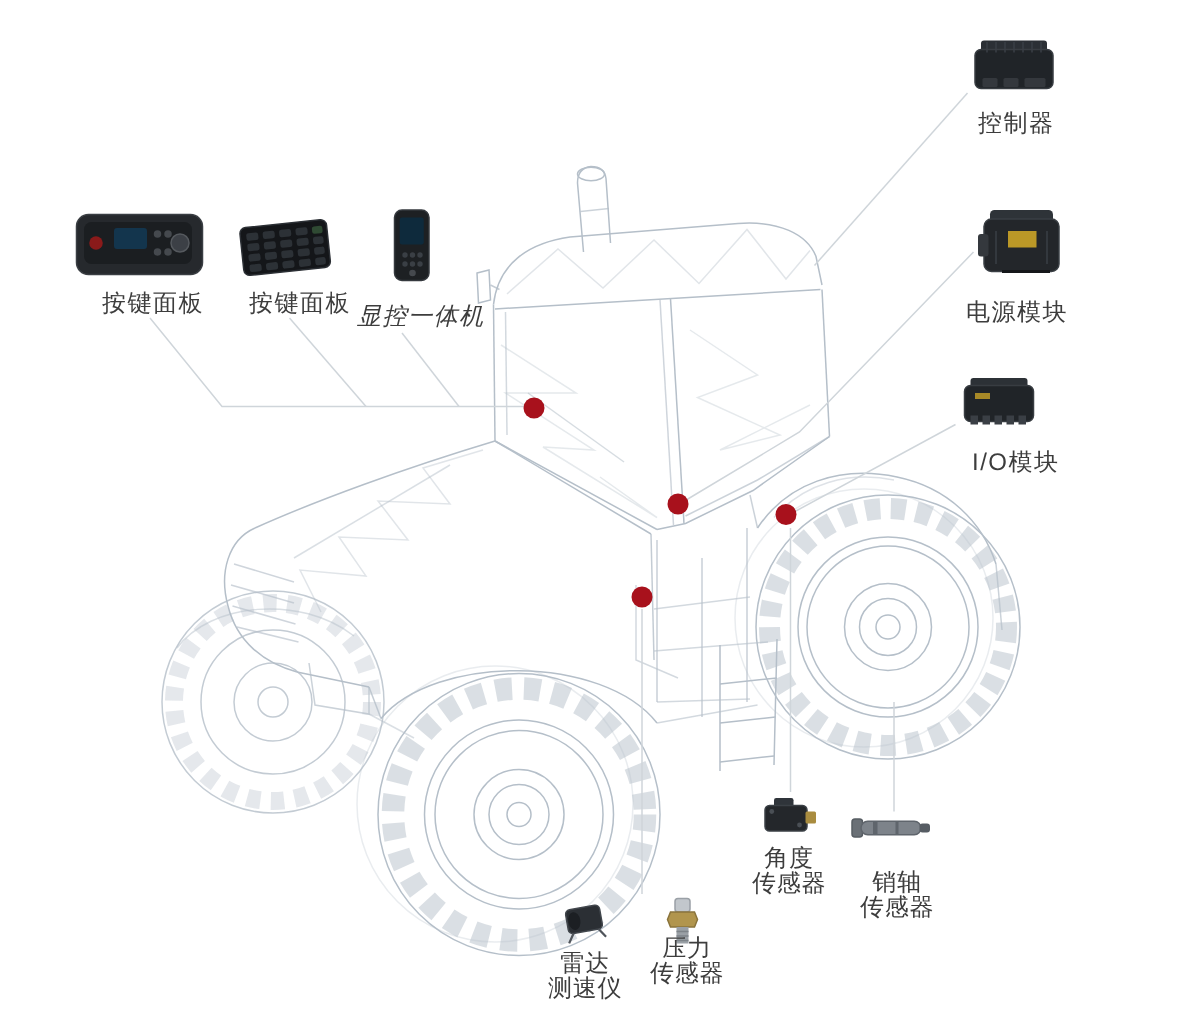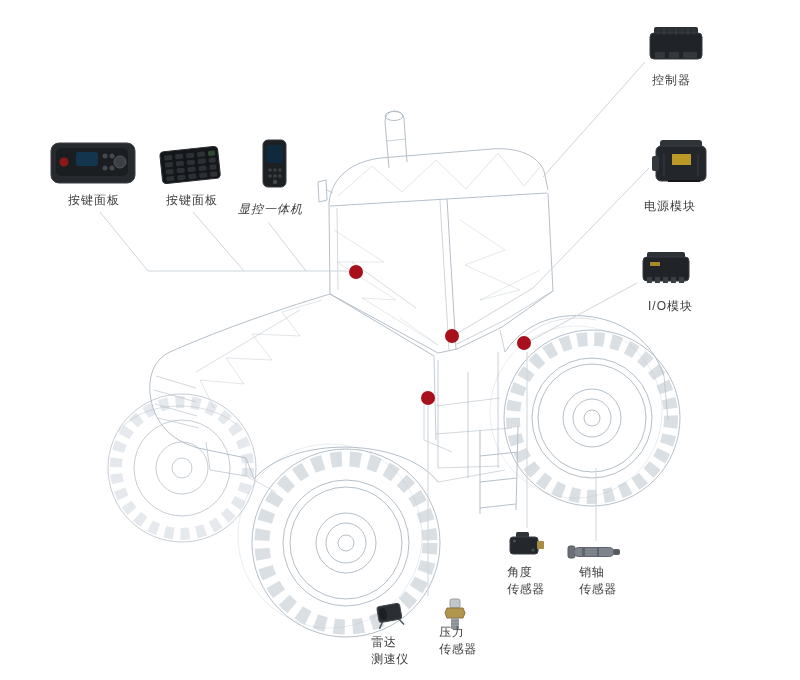--- a/index.html
+++ b/index.html
@@ -1,21 +1,21 @@
 <!DOCTYPE html>
 <html><head>
 <meta charset="utf-8">
 <style>
   html,body{margin:0;padding:0;background:#ffffff;}
   body{font-family:"Liberation Sans","DejaVu Sans",sans-serif;}
   .stage{position:relative;width:800px;height:680px;margin:0 auto;background:#ffffff;overflow:hidden;}
   .art{position:absolute;left:0;top:0;}
   .thumb{position:absolute;}
-  .lbl{position:absolute;font-size:12px;color:#3d3d3d;letter-spacing:1px;white-space:nowrap;}
-  .lbl.c2{line-height:17px;transform:translateX(-50%);letter-spacing:0.5px;}
+  .lbl{position:absolute;font-size:16px;color:#3d3d3d;letter-spacing:1px;white-space:nowrap;}
+  .lbl.c2{text-align:center;line-height:17px;transform:translateX(-50%);letter-spacing:0.5px;}
   .lbl.c2 span{display:block;}
 </style>
 </head>
 <body>
 
 <div class="stage">
 
   <svg class="art" width="800" height="680" viewBox="0 0 800 680">
 
     <g stroke="#b5bfc9" fill="none" stroke-width="1">
@@ -263,21 +263,21 @@
   <div class="lbl" style="left:238px;top:201px;font-style:italic;">显控一体机</div>
   <div class="lbl" style="left:652px;top:72px;">控制器</div>
   <div class="lbl" style="left:644px;top:198px;font-family:Liberation Serif, serif;">电源模块</div>
   <div class="lbl" style="left:648px;top:298px;">I/O模块</div>
 
   <div class="lbl c2" style="left:526px;top:564px;">
     <span>角度</span>
     <span>传感器</span>
   </div>
 
-  <div class="lbl c2" style="left:598px;top:564px;">
+  <div class="lbl c2" style="left:598px;top:580px;">
     <span>销轴</span>
     <span>传感器</span>
   </div>
 
   <div class="lbl c2" style="left:390px;top:634px;">
     <span>雷达</span>
     <span>测速仪</span>
   </div>
 
   <div class="lbl c2" style="left:458px;top:624px;">

